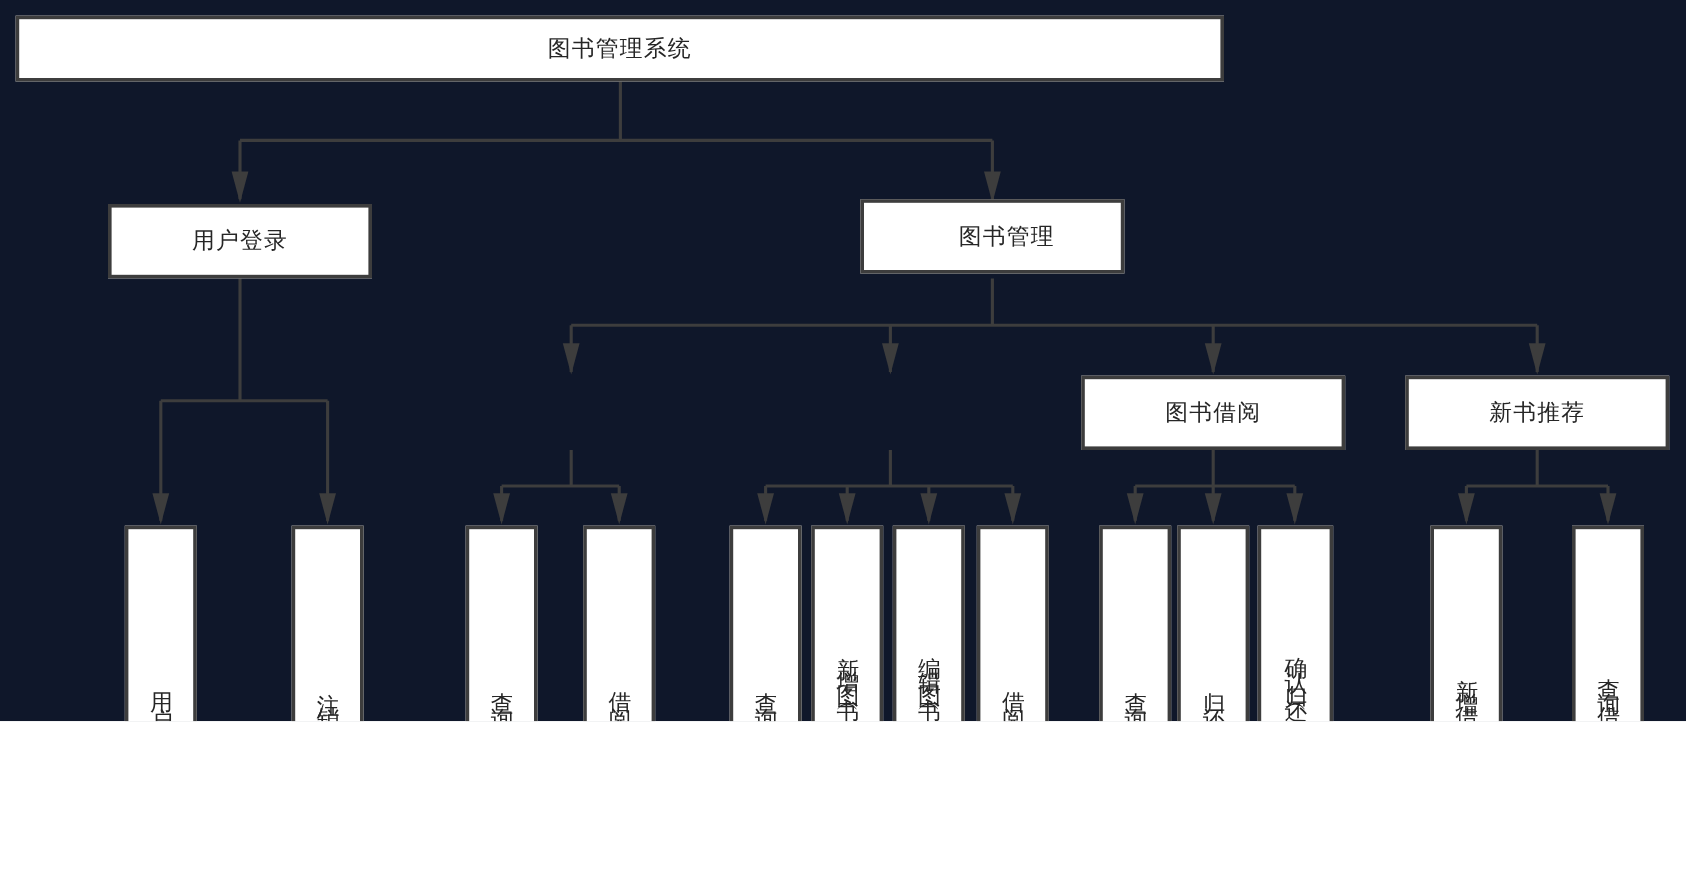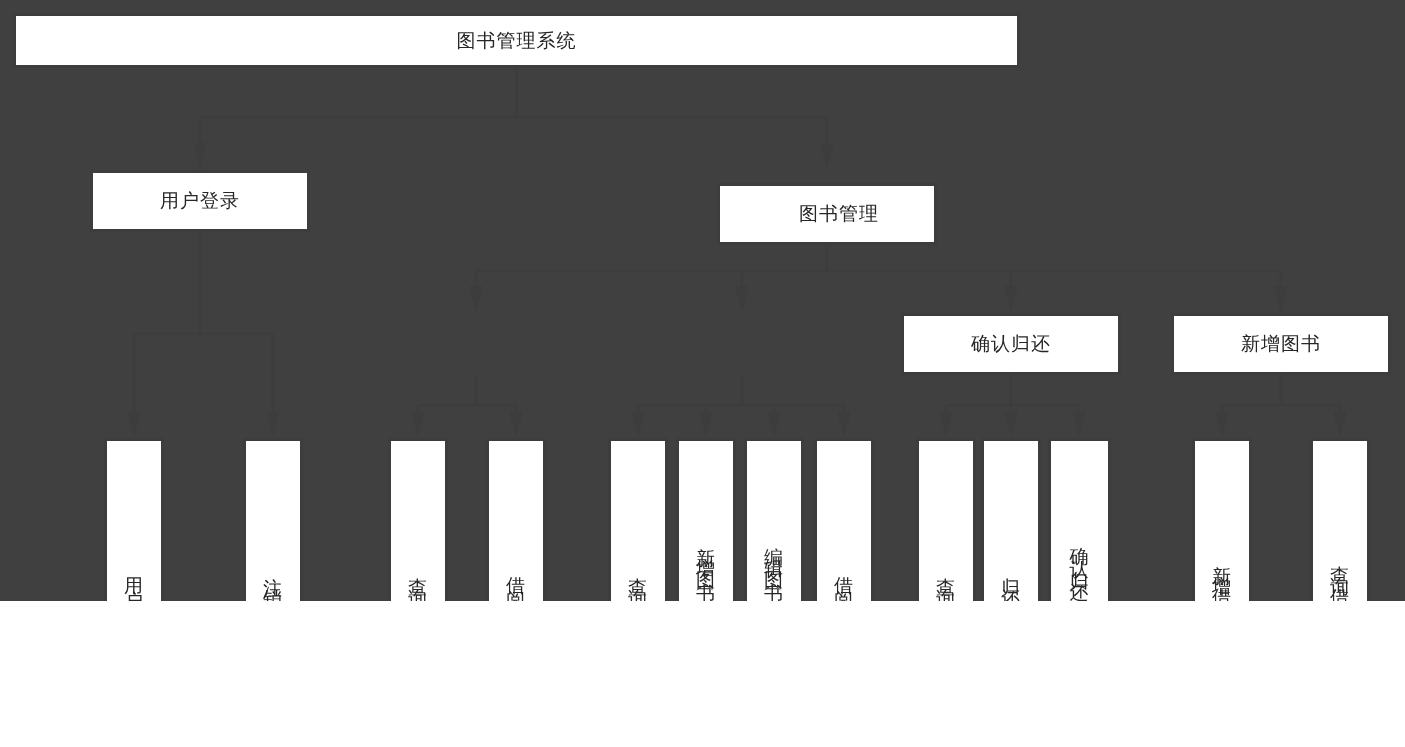--- a/index.html
+++ b/index.html
@@ -1,19 +1,19 @@
 <!DOCTYPE html>
 <html><head>
 <meta charset="utf-8">
 <style>
   html,body{margin:0;padding:0;background:#ffffff;}
   #canvas{
     position:relative;
     width:1405px;height:601px;
-    background:#404040;
+    background:#0f172a;
     font-family:"Liberation Sans", sans-serif;
     overflow:hidden;
   }
   #wires{position:absolute;left:0;top:0;z-index:0;}
   .hbox{
     position:absolute;height:62px;width:220px;
     border:3px solid #3d3d3d;background:#ffffff;
     display:flex;align-items:center;justify-content:center;
     box-sizing:border-box;z-index:1;
     font-size:19px;color:#262626;letter-spacing:1px;
@@ -77,29 +77,29 @@
     </g>
   </svg>
 
   <div class="hbox rootbox">
     <span>图书管理系统</span>
   </div>
 
   <div class="hbox" style="left:90px;top:170px;">
     <span>用户登录</span>
   </div>
-  <div class="hbox" style="left:717px;top:183px;padding-left:24px;">
+  <div class="hbox" style="left:717px;top:166px;padding-left:24px;">
     <span>图书管理</span>
   </div>
 
   <div class="hbox" style="left:901px;top:313px;">
-    <span>确认归还</span>
+    <span>图书借阅</span>
   </div>
   <div class="hbox" style="left:1171px;top:313px;">
-    <span>新增图书</span>
+    <span>新书推荐</span>
   </div>
 
   <div class="vbox" style="left:104px;">
     <span>用户登录</span>
   </div>
   <div class="vbox" style="left:243px;">
     <span>注销登录</span>
   </div>
 
   <div class="vbox" style="left:388px;">

